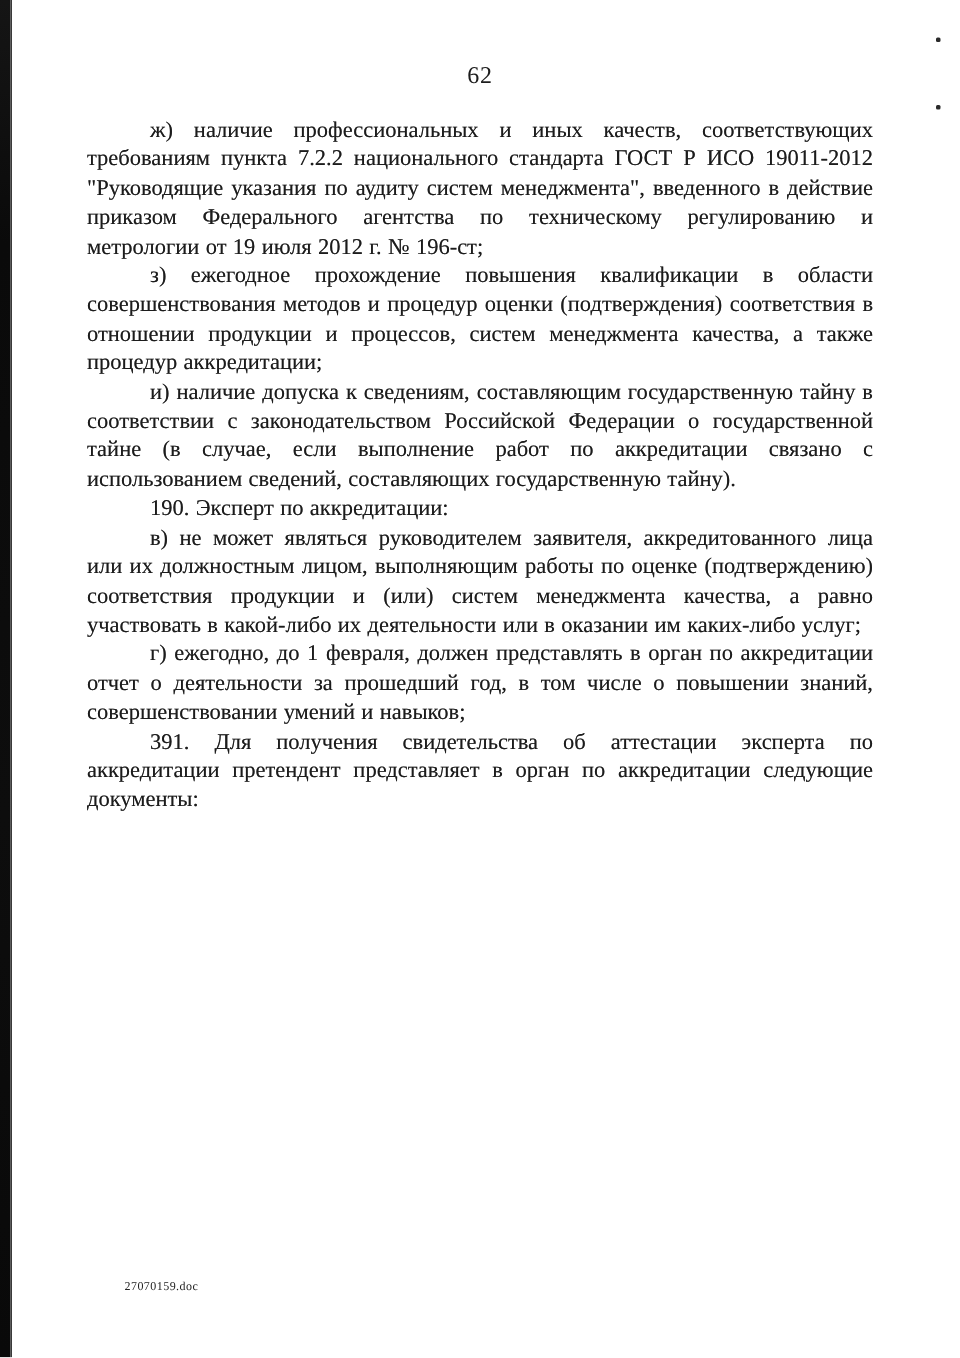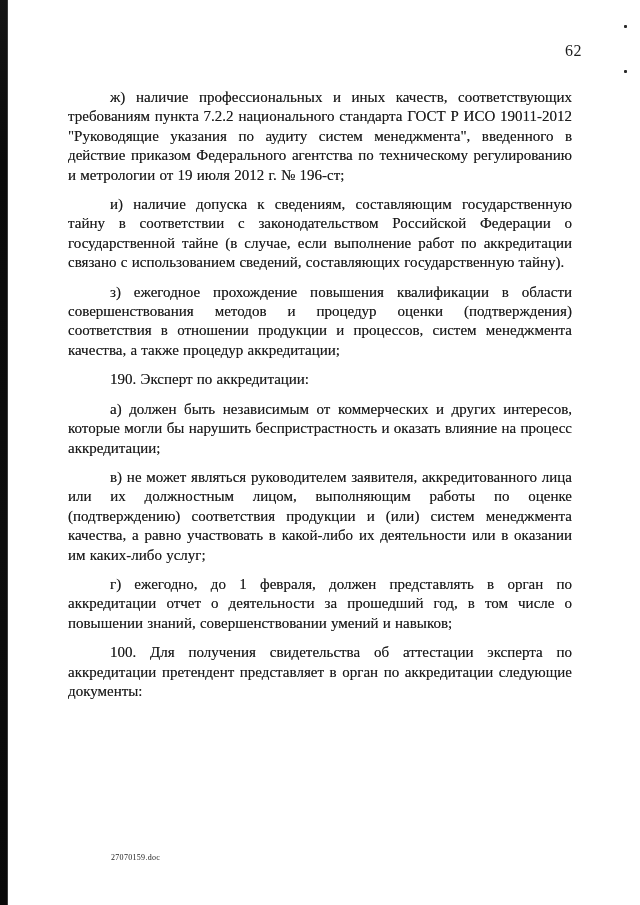--- a/index.html
+++ b/index.html
@@ -24,50 +24,49 @@
     width: 7px;
     height: 905px;
     background: linear-gradient(180deg, #151515 0%, #0a0a0a 18%, #0d0d0d 60%, #090909 100%);
     border-right: 1px solid #3a3a3a;
   }
   .page-number {
     position: absolute;
     top: 41px;
     left: 58px;
     width: 524px;
-    text-align: right;
+    text-align: center;
     font-size: 16px;
     line-height: 19px;
     letter-spacing: 0.5px;
   }
   .body-text {
     position: absolute;
     top: 78px;
     left: 58px;
     width: 524px;
     font-size: 15px;
     line-height: 19.4px;
     text-align: justify;
     text-shadow: 0 0 0.4px rgba(20,20,20,0.6);
     word-spacing: 0.5px;
   }
   .body-text p {
-    margin: 10px;
+    margin: 0;
     padding: 0;
     text-indent: 42px;
   }
   .doc-footer {
     position: absolute;
     left: 83px;
     top: 853px;
     font-size: 8px;
     line-height: 10px;
     letter-spacing: 0.3px;
     color: #222222;
-    margin-left: 28px;
   }
   .speck {
     position: absolute;
     width: 3px;
     height: 3px;
     background: #2a2a2a;
     border-radius: 1px;
   }
   .speck-1 { left: 624px; top: 25px; }
   .speck-2 { left: 624px; top: 70px; }
@@ -76,27 +75,26 @@
 <body>
 
 <div class="sheet">
 
   <div class="scan-edge"></div>
 
   <div class="page-number">62</div>
 
   <div class="body-text">
     <p>ж) наличие профессиональных и иных качеств, соответствующих требованиям пункта 7.2.2 национального стандарта ГОСТ Р ИСО 19011-2012 "Руководящие указания по аудиту систем менеджмента", введенного в действие приказом Федерального агентства по техническому регулированию и метрологии от 19 июля 2012 г. № 196-ст;</p>
+    <p>з) ежегодное прохождение повышения квалификации в области совершенствования методов и процедур оценки (подтверждения) соответствия в отношении продукции и процессов, систем менеджмента качества, а также процедур аккредитации;</p>
     <p>и) наличие допуска к сведениям, составляющим государственную тайну в соответствии с законодательством Российской Федерации о государственной тайне (в случае, если выполнение работ по аккредитации связано с использованием сведений, составляющих государственную тайну).</p>
-    <p>з) ежегодное прохождение повышения квалификации в области совершенствования методов и процедур оценки (подтверждения) соответствия в отношении продукции и процессов, систем менеджмента качества, а также процедур аккредитации;</p>
     <p>190. Эксперт по аккредитации:</p>
-    <p>а) должен быть независимым от коммерческих и других интересов, которые могли бы нарушить беспристрастность и оказать влияние на процесс аккредитации;</p>
     <p>в) не может являться руководителем заявителя, аккредитованного лица или их должностным лицом, выполняющим работы по оценке (подтверждению) соответствия продукции и (или) систем менеджмента качества, а равно участвовать в какой-либо их деятельности или в оказании им каких-либо услуг;</p>
     <p>г) ежегодно, до 1 февраля, должен представлять в орган по аккредитации отчет о деятельности за прошедший год, в том числе о повышении знаний, совершенствовании умений и навыков;</p>
-    <p>100. Для получения свидетельства об аттестации эксперта по аккредитации претендент представляет в орган по аккредитации следующие документы:</p>
+    <p>391. Для получения свидетельства об аттестации эксперта по аккредитации претендент представляет в орган по аккредитации следующие документы:</p>
   </div>
 
   <div class="doc-footer">27070159.doc</div>
 
   <span class="speck speck-1"></span>
   <span class="speck speck-2"></span>
 
 </div>
 
 </body></html>

